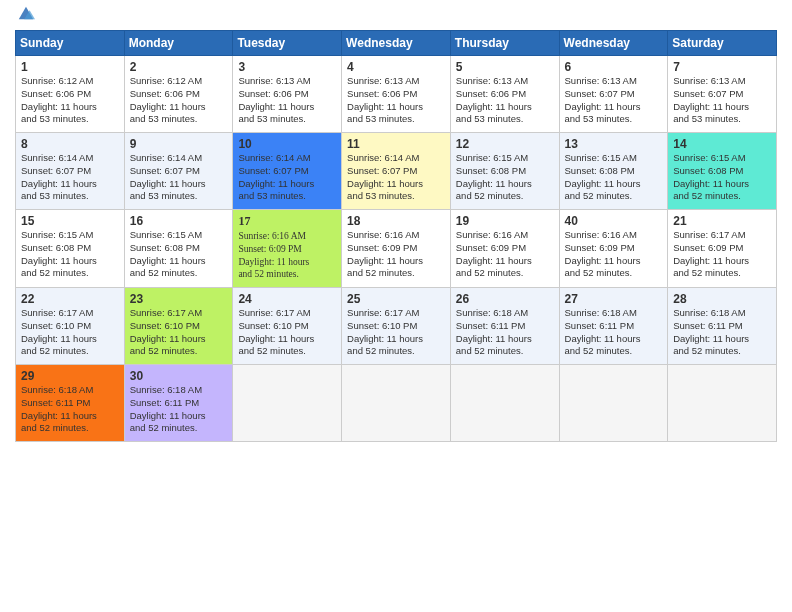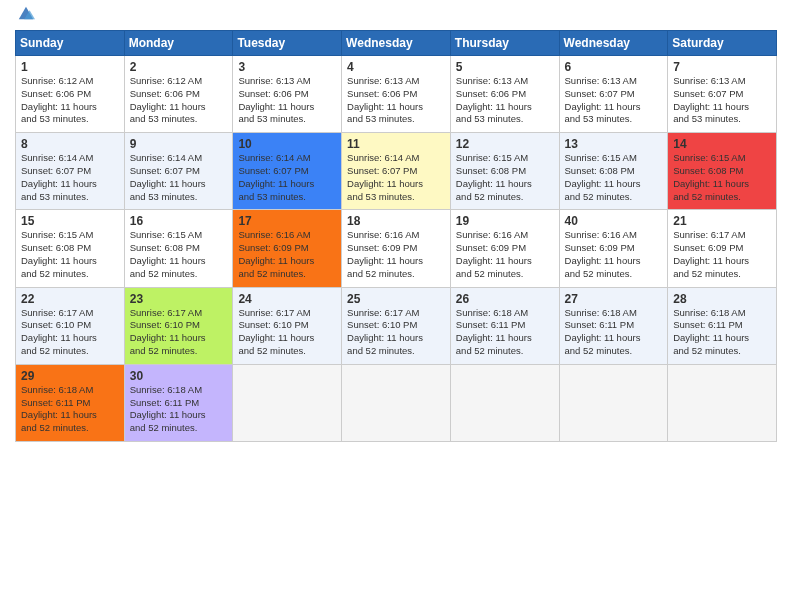--- a/index.html
+++ b/index.html
@@ -188,35 +188,35 @@
             <div class="day-info"><span>Sunrise: 6:14 AM</span><br><span>Sunset: 6:07 PM</span><br><span>Daylight: 11 hours</span><br><span>and 53 minutes.</span></div>
           </td>
           <td style="background: rgb(238, 243, 251);">
             <span class="day-num">12</span>
             <div class="day-info"><span>Sunrise: 6:15 AM</span><br><span>Sunset: 6:08 PM</span><br><span>Daylight: 11 hours</span><br><span>and 52 minutes.</span></div>
           </td>
           <td style="background: rgb(238, 243, 251);">
             <span class="day-num">13</span>
             <div class="day-info"><span>Sunrise: 6:15 AM</span><br><span>Sunset: 6:08 PM</span><br><span>Daylight: 11 hours</span><br><span>and 52 minutes.</span></div>
           </td>
-          <td style="background: #ef4444;">
+          <td style="background: #5eead4;">
             <span class="day-num">14</span>
             <div class="day-info"><span>Sunrise: 6:15 AM</span><br><span>Sunset: 6:08 PM</span><br><span>Daylight: 11 hours</span><br><span>and 52 minutes.</span></div>
           </td>
         </tr>
         <tr>
           <td style="background: rgb(255, 255, 255);">
             <span class="day-num">15</span>
             <div class="day-info"><span>Sunrise: 6:15 AM</span><br><span>Sunset: 6:08 PM</span><br><span>Daylight: 11 hours</span><br><span>and 52 minutes.</span></div>
           </td>
           <td style="background: rgb(255, 255, 255);">
             <span class="day-num">16</span>
             <div class="day-info"><span>Sunrise: 6:15 AM</span><br><span>Sunset: 6:08 PM</span><br><span>Daylight: 11 hours</span><br><span>and 52 minutes.</span></div>
           </td>
-          <td style="background: #f97316;">
+          <td style="background: #bef264; font-family: Liberation Serif, serif;">
             <span class="day-num">17</span>
             <div class="day-info"><span>Sunrise: 6:16 AM</span><br><span>Sunset: 6:09 PM</span><br><span>Daylight: 11 hours</span><br><span>and 52 minutes.</span></div>
           </td>
           <td style="background: rgb(255, 255, 255);">
             <span class="day-num">18</span>
             <div class="day-info"><span>Sunrise: 6:16 AM</span><br><span>Sunset: 6:09 PM</span><br><span>Daylight: 11 hours</span><br><span>and 52 minutes.</span></div>
           </td>
           <td style="background: rgb(255, 255, 255);">
             <span class="day-num">19</span>
             <div class="day-info"><span>Sunrise: 6:16 AM</span><br><span>Sunset: 6:09 PM</span><br><span>Daylight: 11 hours</span><br><span>and 52 minutes.</span></div>

